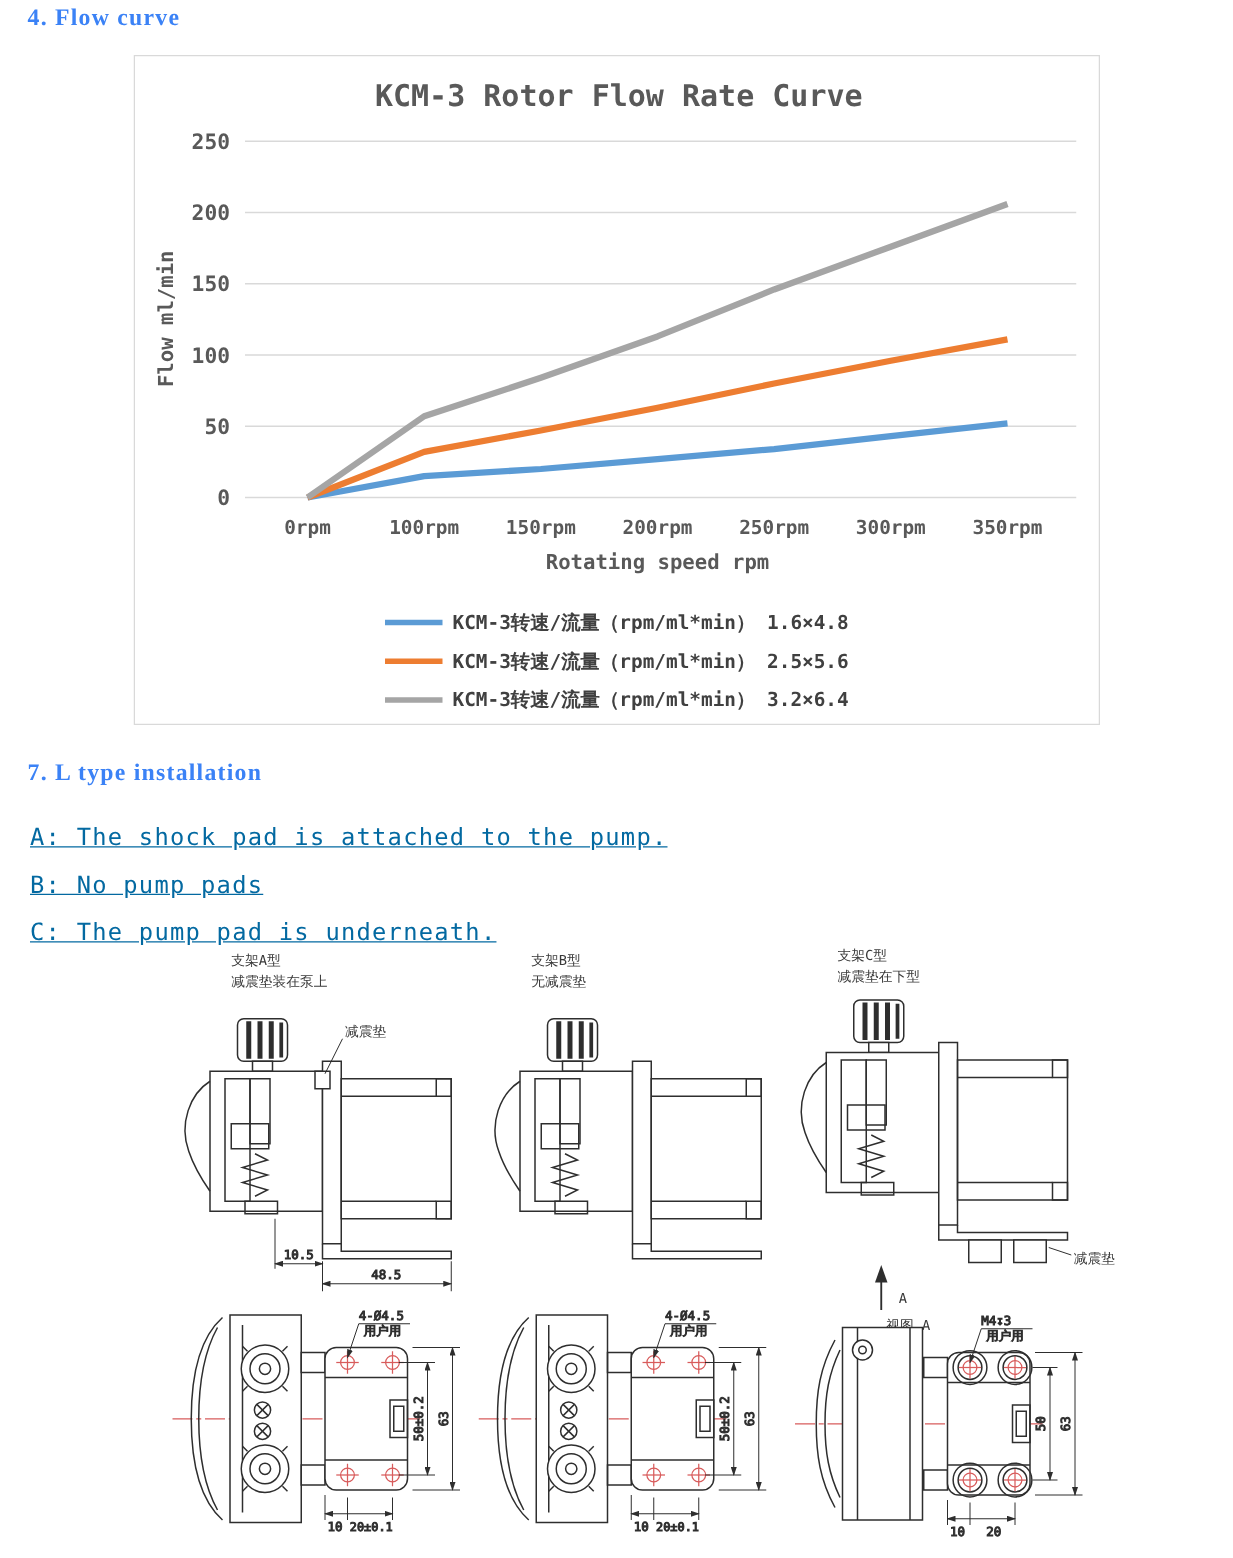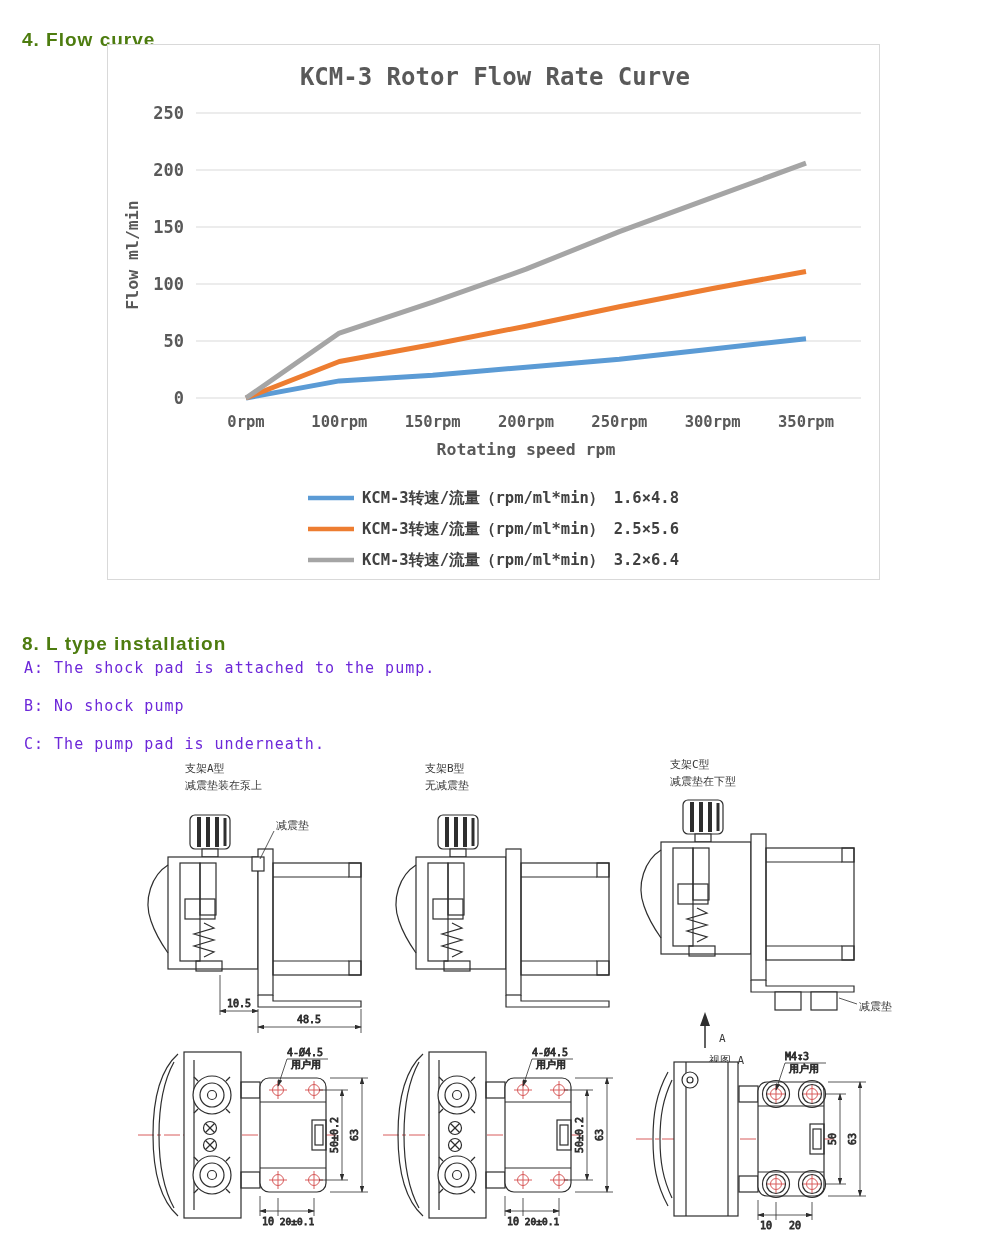--- a/index.html
+++ b/index.html
@@ -1,21 +1,21 @@
 <!DOCTYPE html>
 <html><head>
 <meta charset="utf-8">
 <style>
   * { margin:0; padding:0; box-sizing:border-box; }
   html,body { background:#fff; }
   body { width:986px; height:1246px; position:relative; font-family:"DejaVu Sans", sans-serif; color:#111; }
-  .heading { position:absolute; left:22px; font-family:Liberation Sans, sans-serif; font-weight:bold; font-size:19px; letter-spacing:1px; color:#4d7c0f;margin-top:25px; }
+  .heading { position:absolute; left:22px; font-family:Liberation Serif, serif; font-weight:bold; font-size:19px; letter-spacing:1px; color:#3b82f6; }
   #h4 { top:4px; }
   #h5 { top:608px; }
-  .body-line { position:absolute; left:24px; font-family:"DejaVu Sans Mono", monospace; font-size:15px; letter-spacing:1px; color:#6d28d9; }
+  .body-line { position:absolute; left:24px; font-family:"DejaVu Sans Mono", monospace; font-size:19px; letter-spacing:1px; color:#0369a1;text-decoration:underline; }
   #lineA { top:659px; }
   #lineB { top:697px; }
   #lineC { top:735px; }
   .chart-card { position:absolute; left:107px; top:44px; width:773px; height:536px; border:1px solid #d9d9d9; background:#fff; }
   .drawings { position:absolute; left:0; top:758px; width:986px; height:488px; }
   svg text { font-family:"DejaVu Sans Mono", monospace; }
   .ln { stroke:#2e2e2e; stroke-width:1.2; fill:none; }
   .fw { fill:#fff; stroke:#2e2e2e; stroke-width:1.2; }
   .dim { stroke:#2e2e2e; stroke-width:0.8; fill:none; }
   .red { stroke:#d85c5c; stroke-width:1; fill:none; }
@@ -57,23 +57,23 @@
       <text transform="translate(30,210) rotate(-90)" text-anchor="middle" font-size="16.5" font-weight="bold" fill="#595959" font-family="&quot;Liberation Sans&quot;, sans-serif">Flow ml/min</text>
       <line x1="200" y1="453" x2="246" y2="453" stroke="#5B9BD5" stroke-width="4.5"></line>
       <text x="254" y="458" font-size="15.5" font-weight="bold" fill="#404040" font-family="&quot;Liberation Sans&quot;, sans-serif">KCM-3转速/流量（rpm/ml*min） 1.6×4.8</text>
       <line x1="200" y1="484" x2="246" y2="484" stroke="#ED7D31" stroke-width="4.5"></line>
       <text x="254" y="489" font-size="15.5" font-weight="bold" fill="#404040" font-family="&quot;Liberation Sans&quot;, sans-serif">KCM-3转速/流量（rpm/ml*min） 2.5×5.6</text>
       <line x1="200" y1="515" x2="246" y2="515" stroke="#A5A5A5" stroke-width="4.5"></line>
       <text x="254" y="520" font-size="15.5" font-weight="bold" fill="#404040" font-family="&quot;Liberation Sans&quot;, sans-serif">KCM-3转速/流量（rpm/ml*min） 3.2×6.4</text>
     </svg>
 </section>
 
-<h2 id="h5" class="heading">8. L type installation</h2>
+<h2 id="h5" class="heading">7. L type installation</h2>
 <p id="lineA" class="body-line">A: The shock pad is attached to the pump.</p>
-<p id="lineB" class="body-line">B: No shock pump</p>
+<p id="lineB" class="body-line">B: No pump pads</p>
 <p id="lineC" class="body-line">C: The pump pad is underneath.</p>
 
 <svg class="drawings" viewBox="0 0 986 488">
   <defs>
     <marker id="arr" markerWidth="9" markerHeight="6" refX="8" refY="3" orient="auto-start-reverse">
       <path d="M0,0 L9,3 L0,6 Z" fill="#2e2e2e"></path>
     </marker>
 
     <g id="pump-side" class="ln">
       <g>

